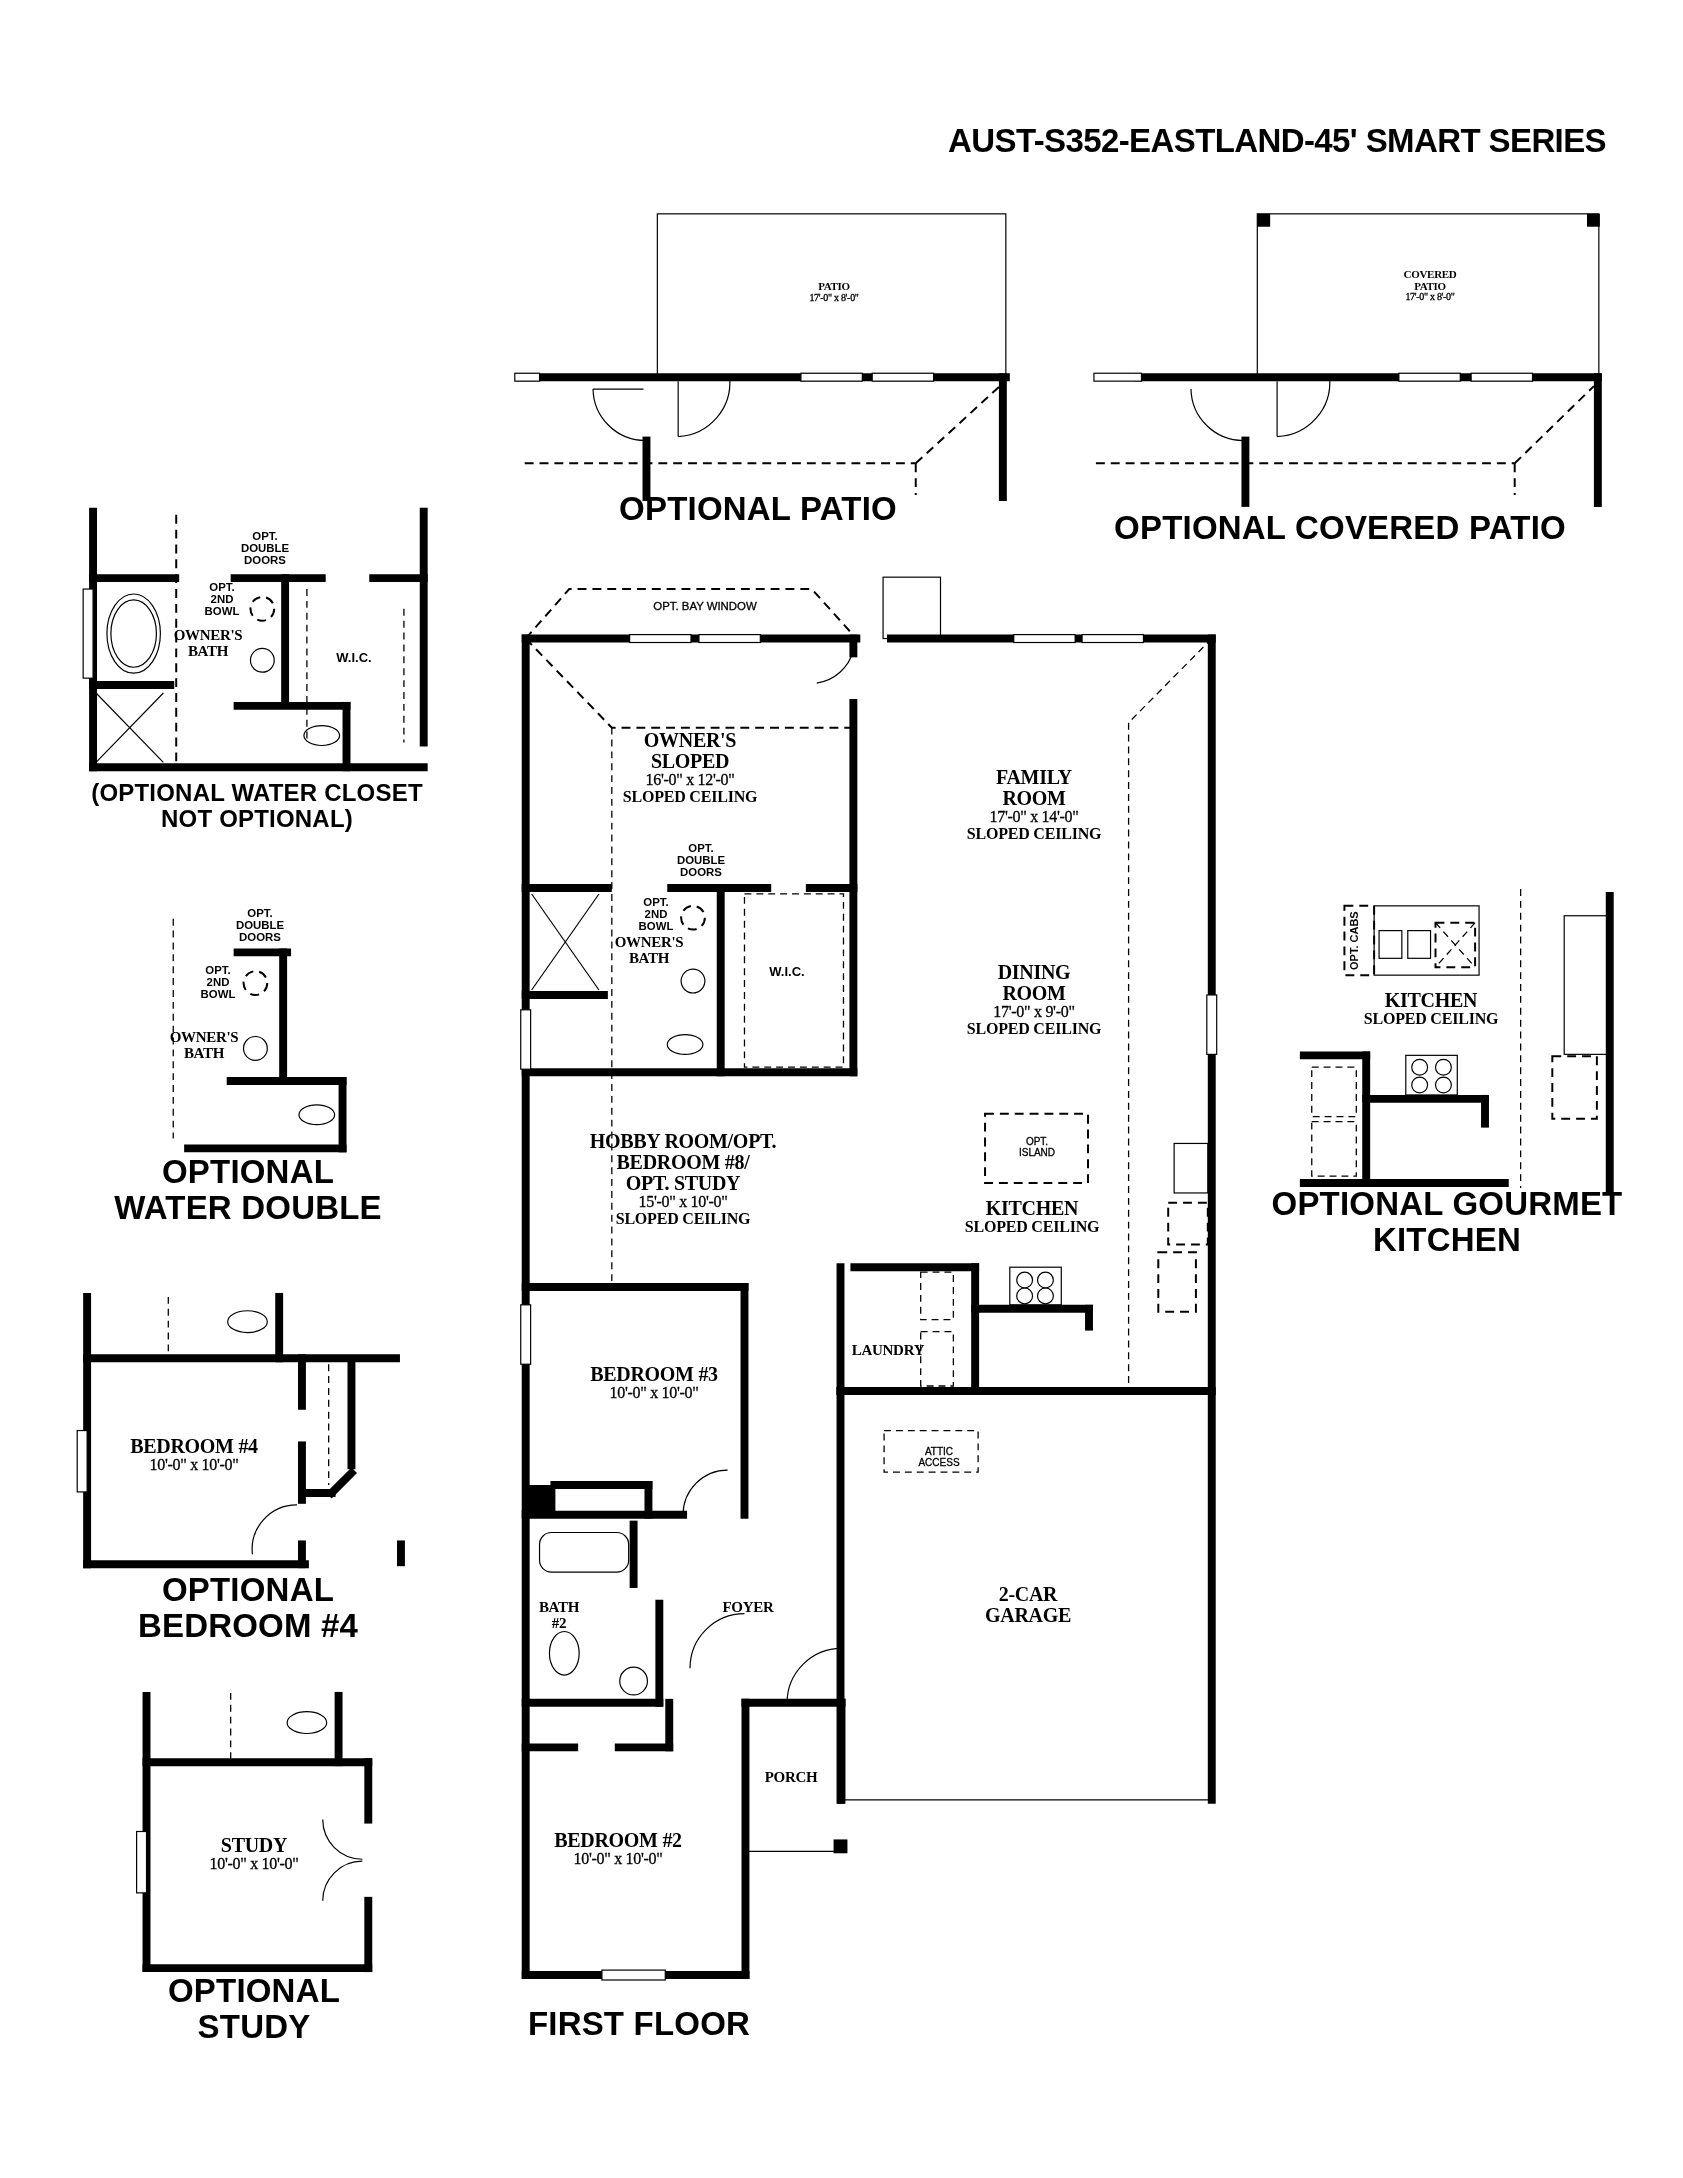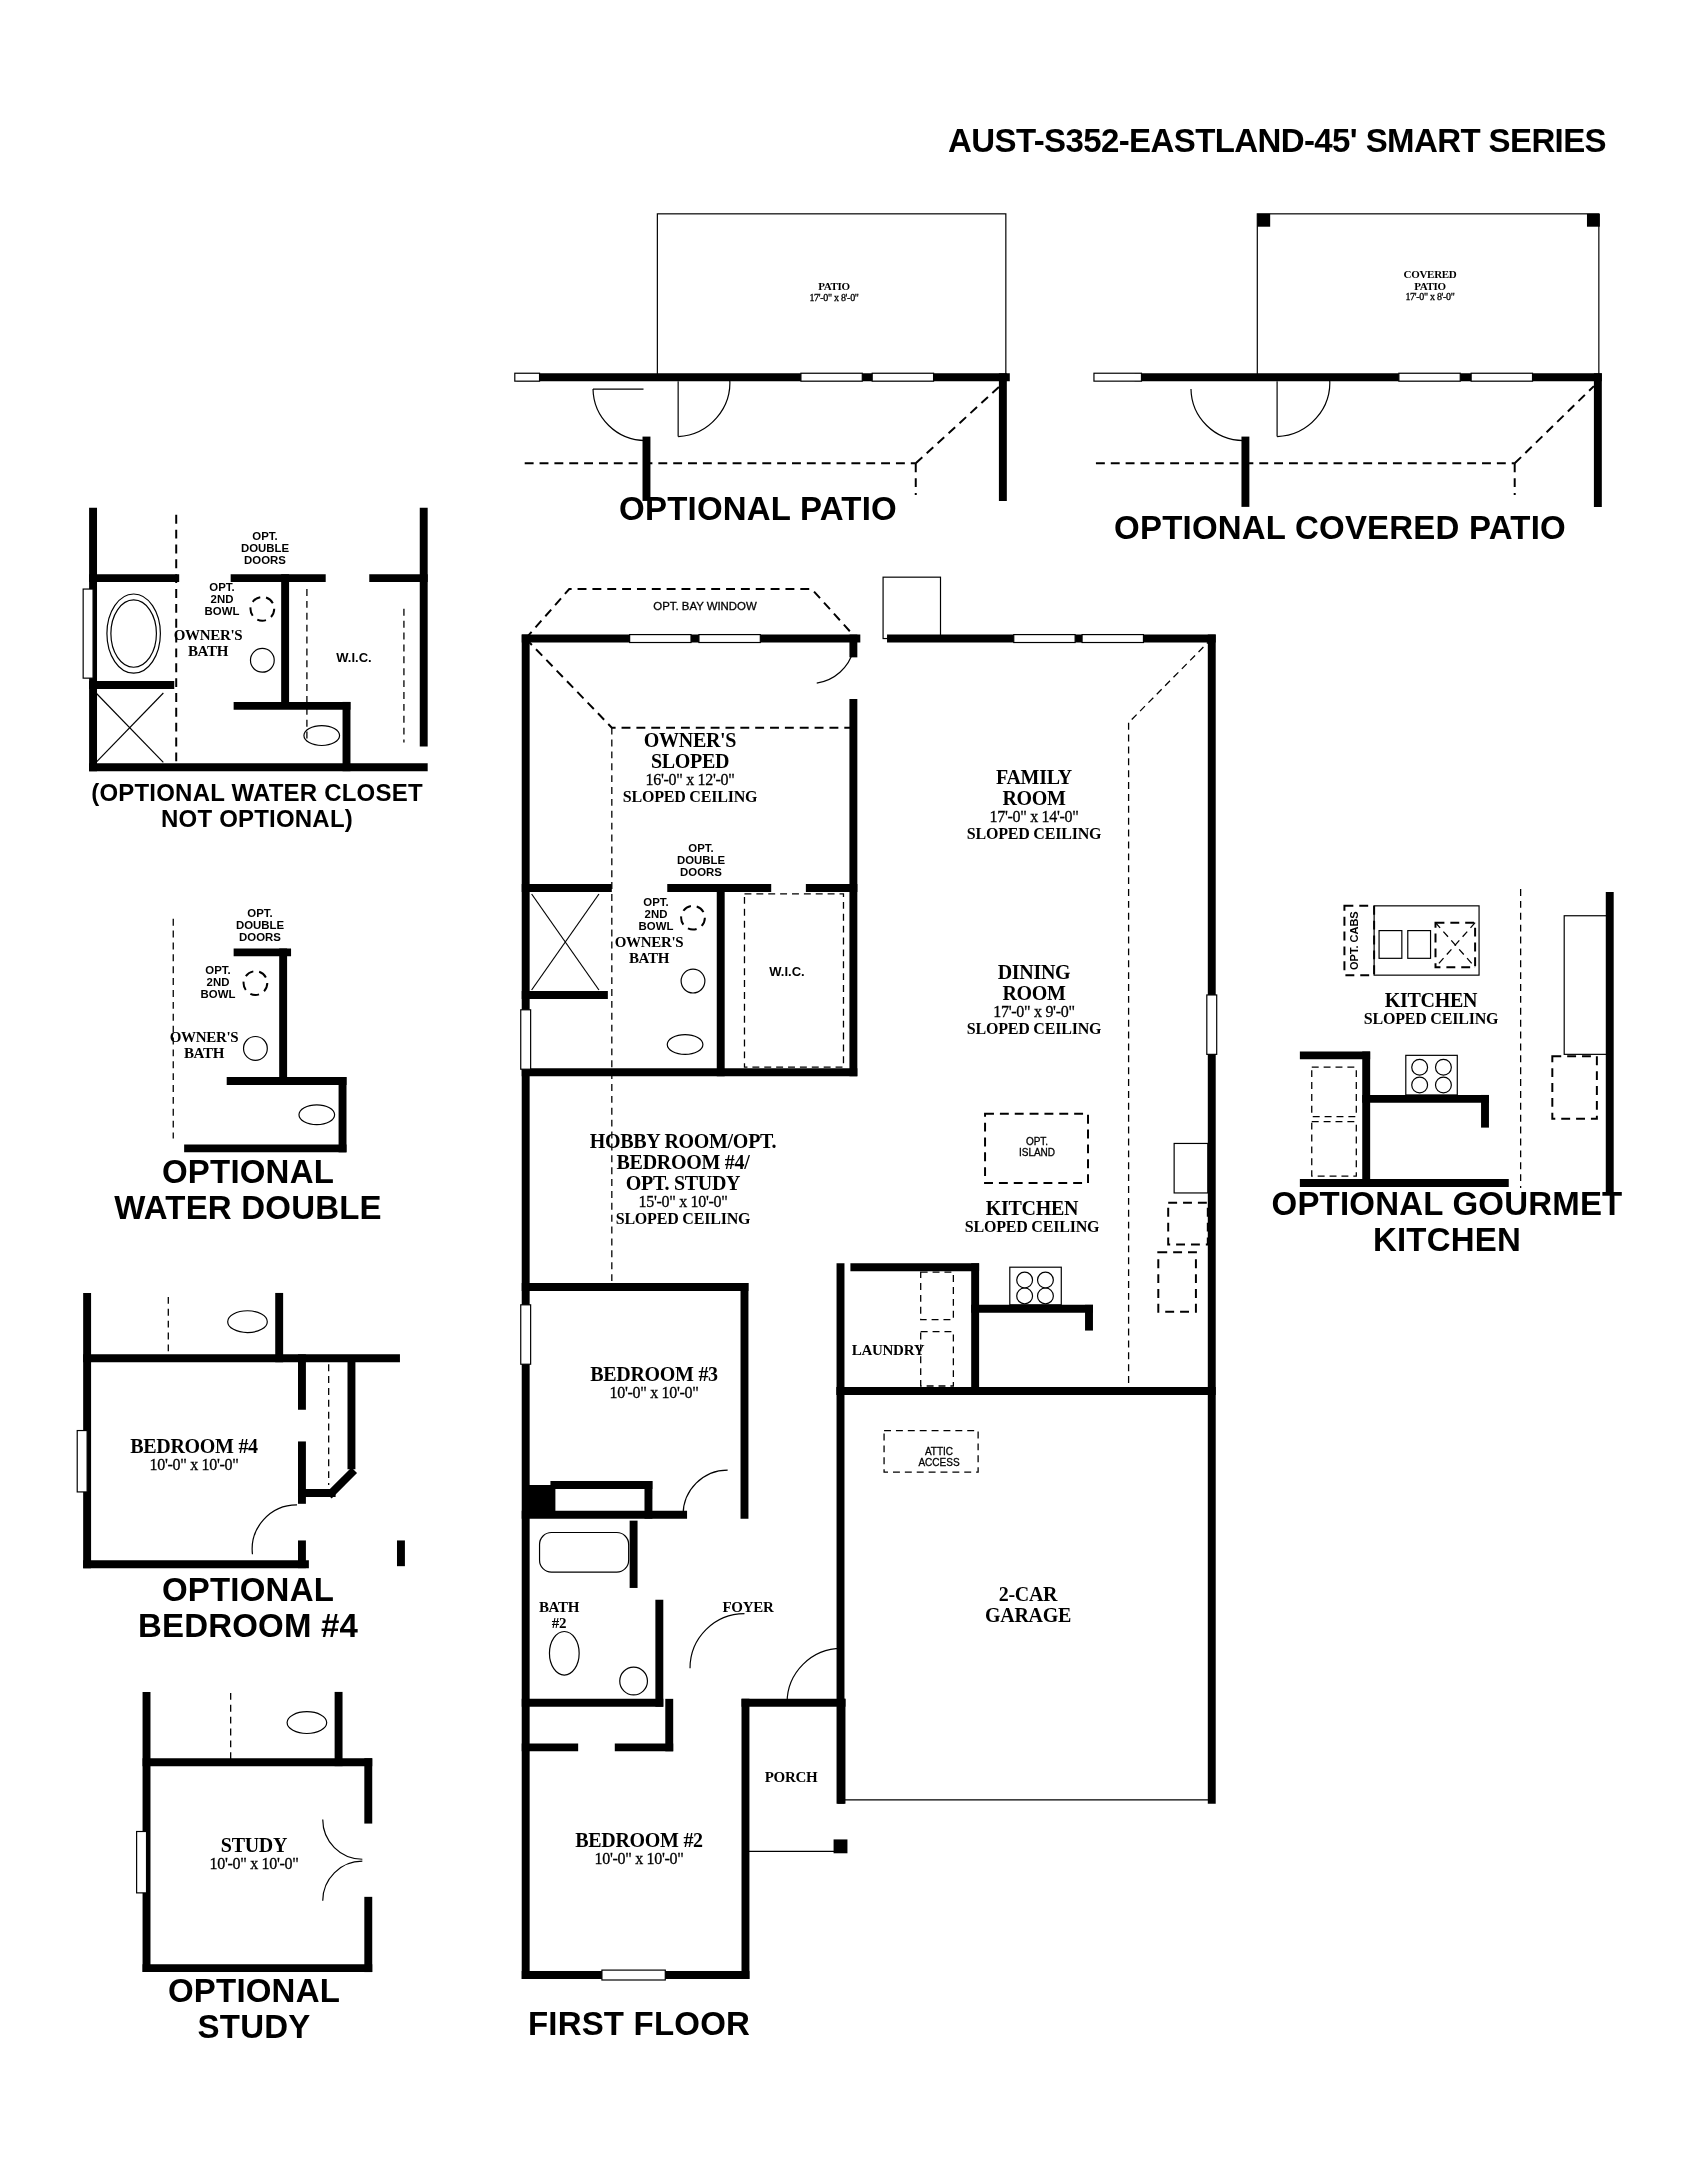--- a/index.html
+++ b/index.html
@@ -342,21 +342,21 @@
 </div>
 <div class="opt-note" style="left:787px; top:965px; font-size:13px;">W.I.C.</div>
 <div class="lbl" style="left:1034px; top:962px;">
   <span class="name">DINING</span>
   <span class="name">ROOM</span>
   <span class="dim">17'-0" x 9'-0"</span>
   <span class="note">SLOPED CEILING</span>
 </div>
 <div class="lbl" style="left:683px; top:1131px;">
   <span class="name">HOBBY ROOM/OPT.</span>
-  <span class="name">BEDROOM #4/</span>
+  <span class="name">BEDROOM #8/</span>
   <span class="name">OPT. STUDY</span>
   <span class="dim">15'-0" x 10'-0"</span>
   <span class="note">SLOPED CEILING</span>
 </div>
 <div class="opt-note" style="left:1037px; top:1137px; font-weight:normal; font-size:10px; -webkit-text-stroke:0.3px #000;">
   <span>OPT.</span><br>
   <span>ISLAND</span>
 </div>
 <div class="lbl" style="left:1032px; top:1198px;">
   <span class="name">KITCHEN</span>
@@ -380,21 +380,21 @@
 <div class="lbl small" style="left:748px; top:1600px;">
   <span class="name">FOYER</span>
 </div>
 <div class="lbl" style="left:1028px; top:1584px;">
   <span class="name">2-CAR</span>
   <span class="name">GARAGE</span>
 </div>
 <div class="lbl small" style="left:791px; top:1770px;">
   <span class="name">PORCH</span>
 </div>
-<div class="lbl" style="left:639px; top:1830px;text-align:center;">
+<div class="lbl" style="left:618px; top:1830px;text-align:center;">
   <span class="name">BEDROOM #2</span>
   <span class="dim">10'-0" x 10'-0"</span>
 </div>
 <div class="section-title" style="left:639px; top:2006px;">FIRST FLOOR</div>
 
 <div class="cabs-note" style="left:1348px; top:970px;">OPT. CABS</div>
 <div class="lbl" style="left:1431px; top:990px;">
   <span class="name">KITCHEN</span>
   <span class="note">SLOPED CEILING</span>
 </div>

